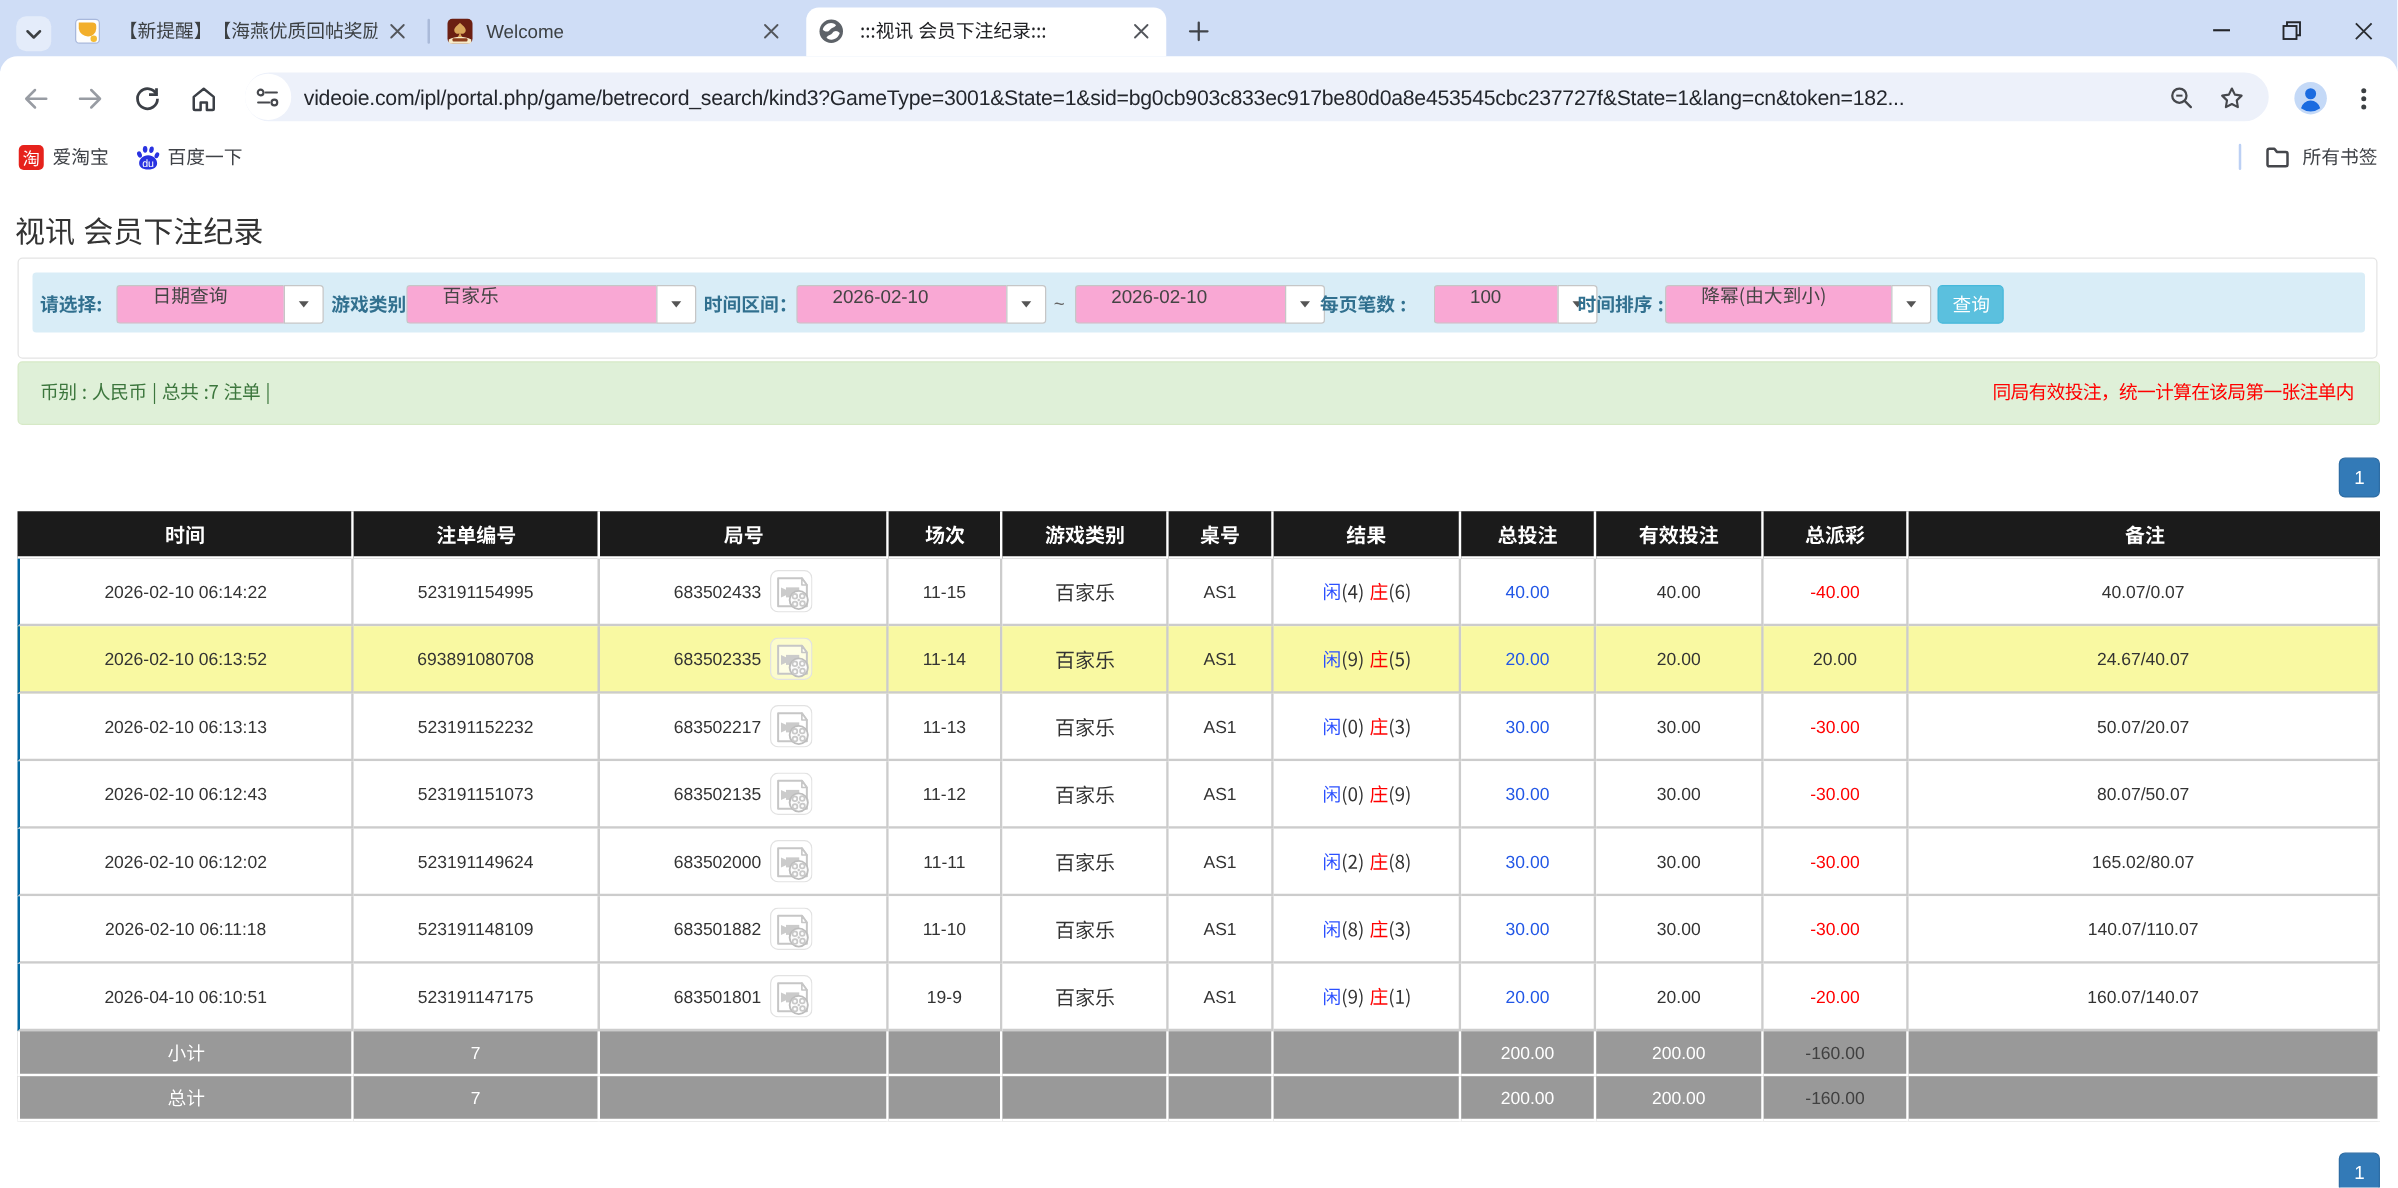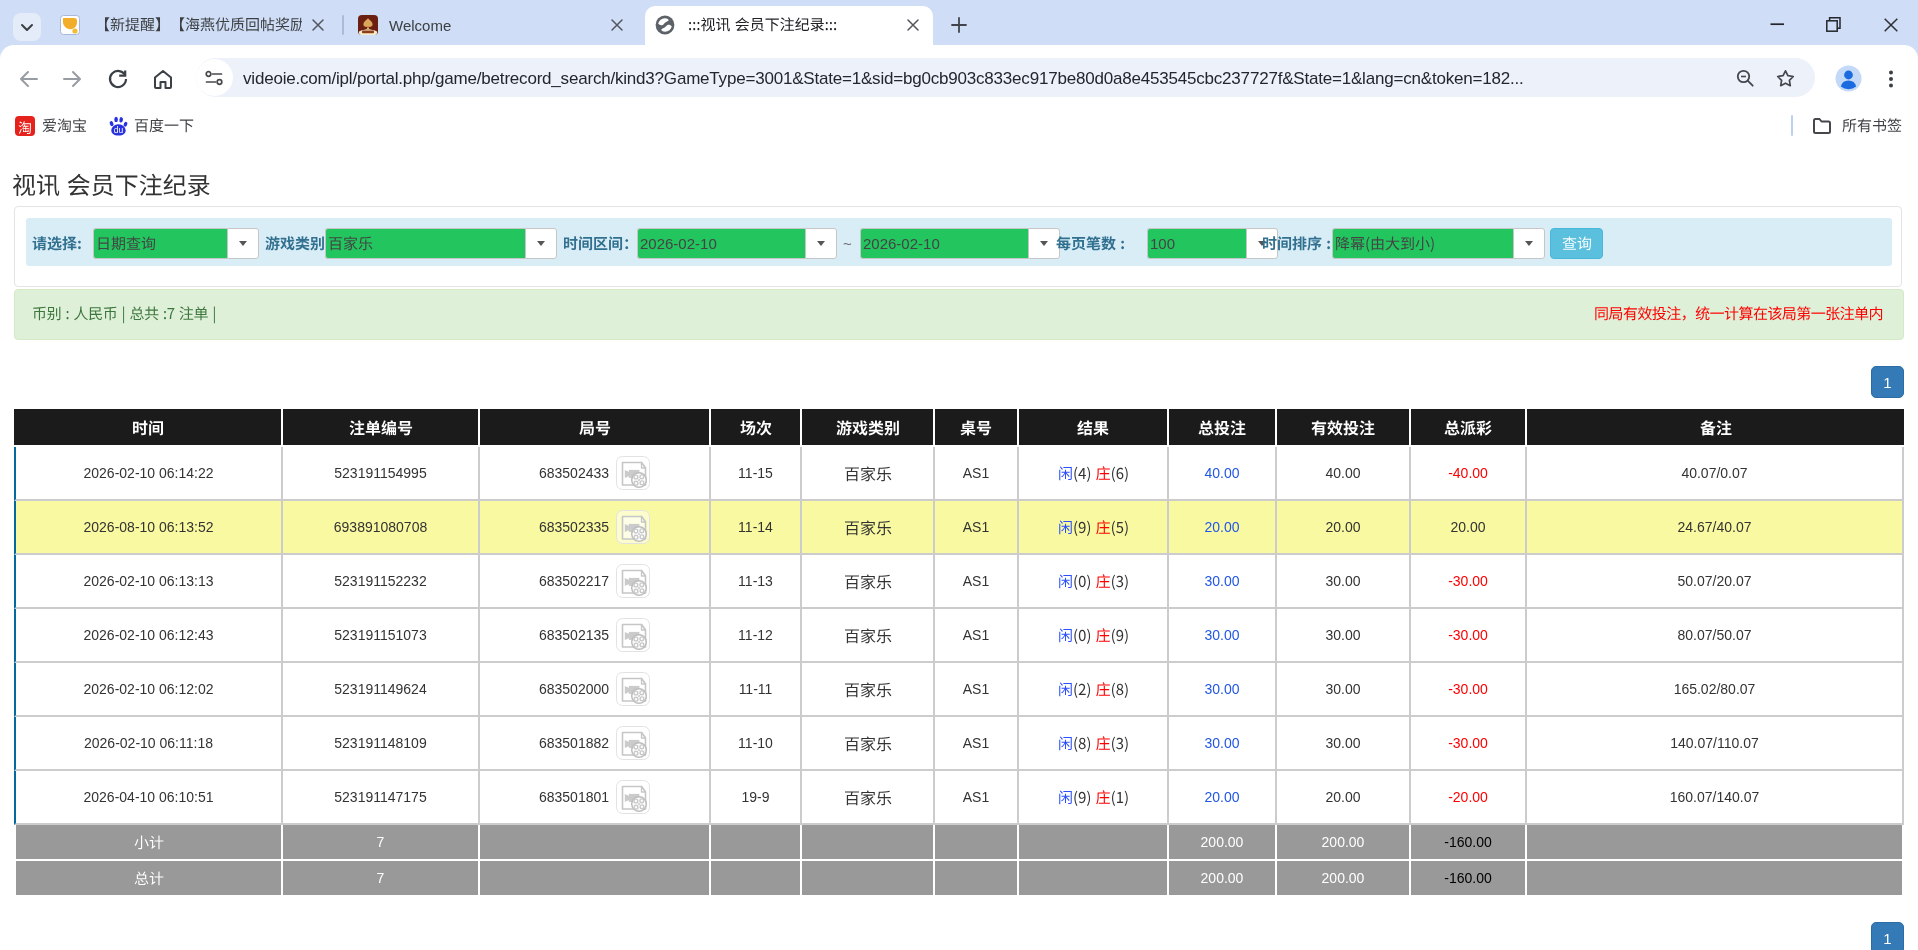--- a/index.html
+++ b/index.html
@@ -1,34 +1,34 @@
 <!DOCTYPE html>
 <html><head><meta charset="utf-8"><title>:::</title><style>
 *{margin:0;padding:0;box-sizing:border-box}
 html,body{width:1918px;height:950px;overflow:hidden}
 body{position:relative;font-family:"Liberation Sans",sans-serif;background:#fff}
 .ab{position:absolute}
 svg.ck{display:inline-block;vertical-align:middle}
 .ab>svg{display:block}
 .cwrap{position:absolute;display:flex;height:31px}
-.cin{background:#22c55e;border:1px solid #c6c6c6;border-right:none;border-radius:3px 0 0 3px;display:flex;align-items:center;padding-left:2px}
+.cin{background:#f9a8d4;border:1px solid #c6c6c6;border-right:none;border-radius:3px 0 0 3px;display:flex;padding-left:28px}
 .cbtn{width:32px;background:#fff;border:1px solid #c6c6c6;border-radius:0 3px 3px 0;display:flex;align-items:center;justify-content:center}
 .tri{width:0;height:0;border-left:4px solid transparent;border-right:4px solid transparent;border-top:5px solid #555}
 table{border-collapse:separate;border-spacing:0;table-layout:fixed;width:1890px}
 th,td{box-sizing:border-box;padding:0;text-align:center;vertical-align:middle;font-size:14px;overflow:hidden}
 th{background:#1b1b1b;height:38px;border-right:2px solid #fff;border-bottom:2px solid #fff}
 th:last-child{border-right:none}
 td{background:#fff;color:#333;height:54px;border-right:2px solid #ccc;border-bottom:2px solid #ccc}
 td:first-child{border-left:2px solid #0369a1}
 tr:last-child td{border-bottom:2px solid #fff}
 tr.hl td{background:#f9f9a2}
 tr.sum td{background:#999;color:#fff;border-right:2px solid #fff;border-bottom:2px solid #fff;height:36px}
 tr.sum td:first-child{border-left:2px solid #fff}
 .b{color:#2257e6}.r{color:#ff0000}
-tr.sum td.r{color:#000000}
+tr.sum td.r{color:#404040}
 .flexc{display:flex;align-items:center;justify-content:center;height:100%}
 </style></head><body>
 <div class="ab" style="left:0;top:0;width:1918px;height:57px;background:#cfddf6"></div>
 <div class="ab" style="left:0;top:45px;width:1918px;height:102px;background:#fff;border-radius:14px 14px 0 0"></div>
 <div class="ab" style="left:13px;top:13px;">
     <svg width="28" height="28" style="overflow:visible;">
       <rect width="28" height="28" rx="8" fill="#e4ecfa"></rect>
       <path d="M9 12l5 5 5-5" fill="none" stroke="#3c4043" stroke-width="2" stroke-linecap="round" stroke-linejoin="round"></path>
     </svg>
   </div>
@@ -573,21 +573,21 @@
                 <use href="#g106" x="3847" fill="#333"></use>
                 <use href="#g63" x="4402" fill="#333"></use>
               </g>
             </svg></td>
           <td class="b">40.00</td>
           <td>40.00</td>
           <td class="r">-40.00</td>
           <td>40.07/0.07</td>
         </tr>
         <tr class="hl">
-          <td>2026-08-10 06:13:52</td>
+          <td>2026-02-10 06:13:52</td>
           <td>693891080708</td>
           <td>
             <div class="flexc" style="gap:7px">683502335 <svg width="34" height="34">
                 <rect x="0.5" y="0.5" width="33" height="33" rx="6" fill="rgba(255,255,255,0.45)" stroke="#e2e2e2"></rect>
                 <path d="M6.5 6.5h19l4 5.5v17h-23z" fill="rgba(255,255,255,0.5)" stroke="#c6c6c6" stroke-width="1.6" stroke-linejoin="round"></path>
                 <path d="M25.5 6.5v5.5h4z" fill="rgba(255,255,255,0.6)" stroke="#c6c6c6" stroke-width="1.3" stroke-linejoin="round"></path>
                 <path d="M13.2 15.9l-4.4-2v8l4.4-2z" fill="#cbcbcb"></path>
                 <rect x="12.8" y="13.9" width="10.6" height="8" fill="#cbcbcb"></rect>
                 <circle cx="23" cy="24" r="7.3" fill="#fdfdfd" stroke="#bdbdbd" stroke-width="1.5"></circle>
                 <circle cx="25.8" cy="20.8" r="1.9" fill="none" stroke="#c9c9c9" stroke-width="1.4"></circle>

